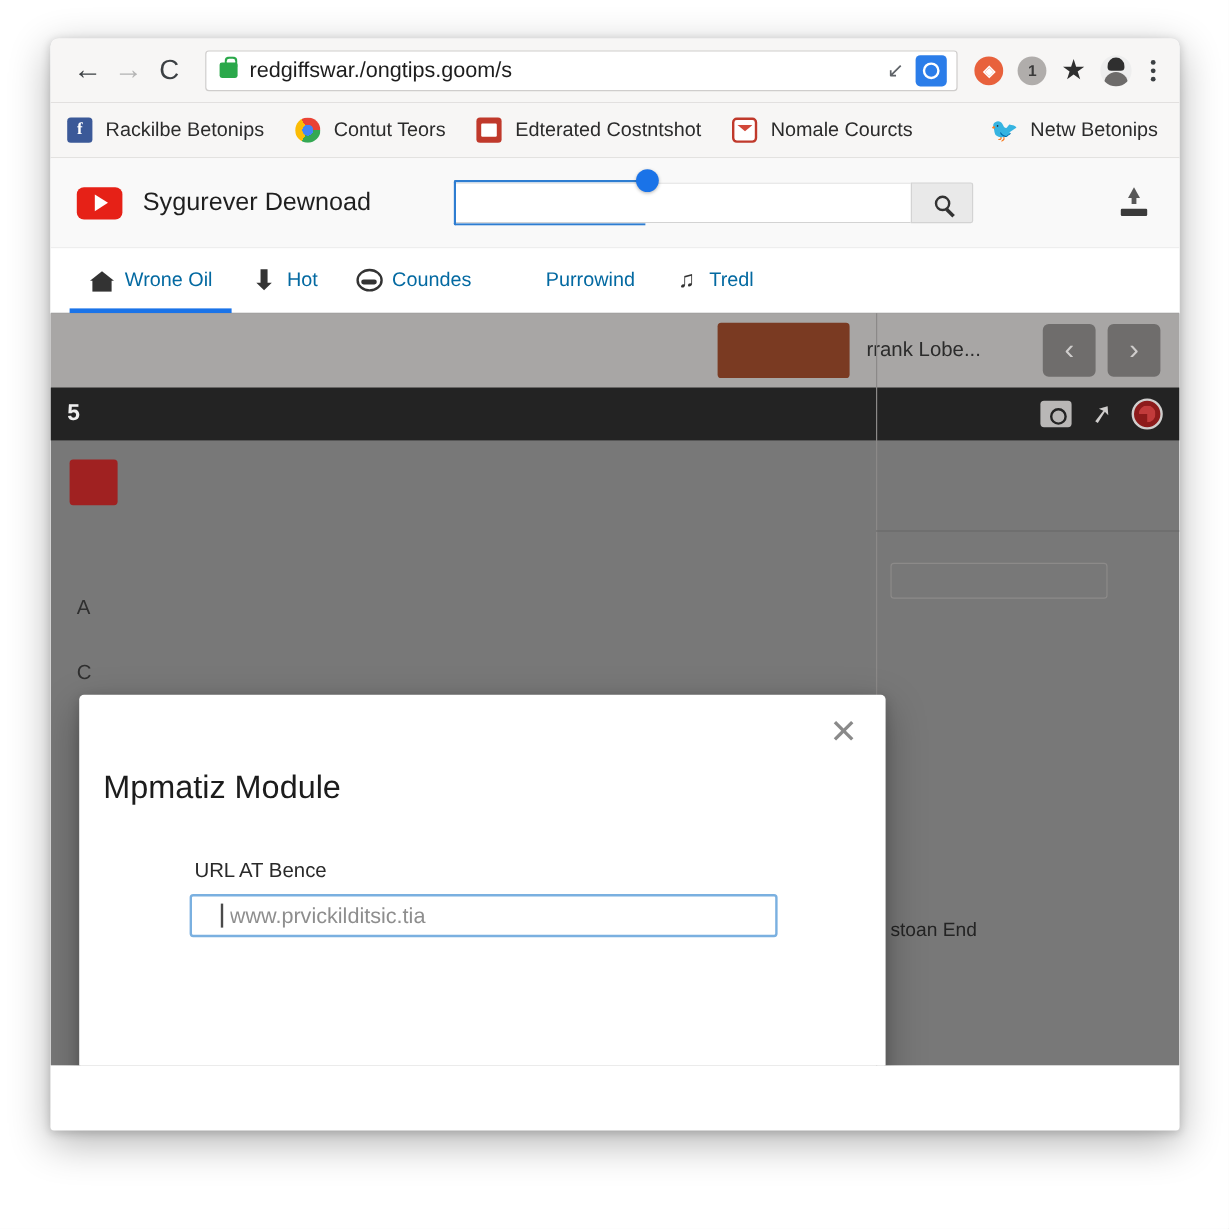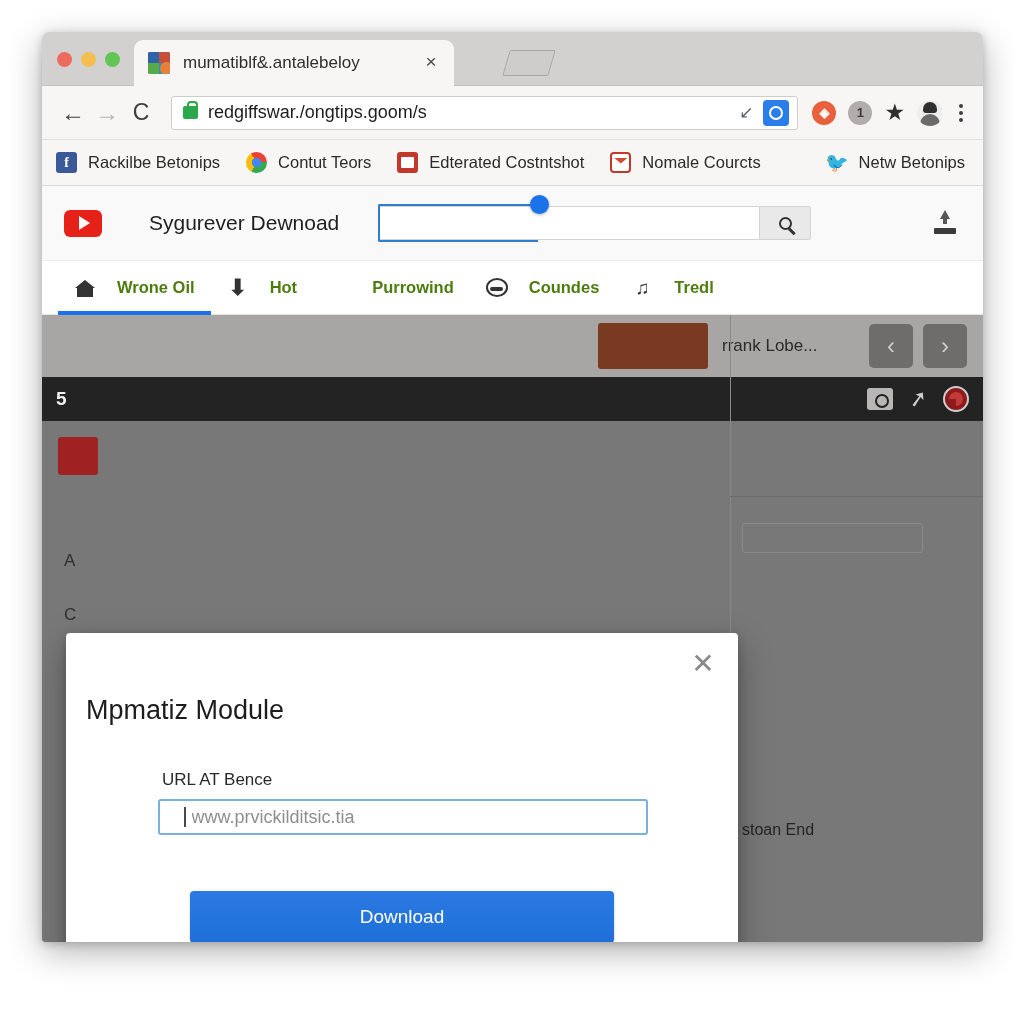--- a/index.html
+++ b/index.html
@@ -226,21 +226,20 @@
   
   .page { position: relative; height: 756px; background:#ffffff; overflow:hidden; }
 
   .yt-header {
     height: 75px;
     background:#f9f9f9;
     display:flex; align-items:center;
     padding: 0 22px 0 22px;
     border-bottom:1px solid #ececec;
     position: relative;
-    gap: 30px;
   }
   .yt-logo { width:38px; height:27px; background:#e62117; border-radius:6px;
              display:flex; align-items:center; justify-content:center; flex:0 0 38px; }
   .yt-logo:after { content:""; width:0;height:0;
     border-left:11px solid #fff; border-top:7px solid transparent; border-bottom:7px solid transparent;
     margin-left:3px; }
   .yt-brand { font-size: 21px; color:#1f1f1f; margin-left:17px; white-space:nowrap; }
 
   .searchwrap { position:absolute; left:336px; top:20px; display:flex; }
   .searchbox {
@@ -287,21 +286,21 @@
   .yt-tabs {
     height: 54px;
     background:#ffffff;
     display:flex; align-items:center;
     padding: 0 10px 0 16px;
     border-bottom:1px solid #e4e4e4;
     position:relative;
   }
   .yt-tab { display:flex; align-items:center; height:54px; padding:0 16px; cursor:pointer;
             white-space:nowrap; position:relative; }
-  .yt-tab .lbl { font-size:16.5px; color:#4d7c0f; margin-left:21px;font-weight:bold; }
+  .yt-tab .lbl { font-size:16.5px; color:#0369a1; margin-left:8px; }
   .yt-tab.active:after {
     content:""; position:absolute; left:0; right:0; bottom:0; height:4px; background:#1a73e8;
   }
   .ti { width:22px;height:22px;flex:0 0 22px;position:relative;
         display:flex;align-items:center;justify-content:center;font-size:17px;color:#333; }
   .ti.home:before{content:"";position:absolute;left:1px;top:3px;width:0;height:0;
     border-left:10px solid transparent;border-right:10px solid transparent;border-bottom:8px solid #333;}
   .ti.home:after{content:"";position:absolute;left:3px;top:10px;width:16px;height:10px;
     background:#333;}
   .ti.arrowdn{font-size:22px;font-weight:bold;}
@@ -406,40 +405,20 @@
     box-shadow:0 1px 3px rgba(0,0,0,0.20);
   }
 </style>
 </head>
 <body>
 
 <div id="root">
 
   <div class="browser-window">
 
-    <div class="tabstrip">
-      <div class="traffic-lights">
-        <span class="light red"></span>
-        <span class="light yellow"></span>
-        <span class="light green"></span>
-      </div>
-
-      <div class="tab">
-        <span class="tab-favicon">
-          <i></i>
-            <i></i>
-            <i></i>
-            <i></i>
-        </span>
-        <span class="tab-title">mumatiblf&amp;.antalebeloy</span>
-        <span class="tab-close">×</span>
-      </div>
-
-      <div class="tab-new"></div>
-    </div>
 
     <div class="toolbar">
       <span class="nav-btn">←</span>
       <span class="nav-btn dim">→</span>
       <span class="nav-btn reload">C</span>
 
       <div class="omnibox">
         <span class="lock"></span>
         <span class="omnibox-url">redgiffswar./ongtips.goom/s</span>
         <span class="omni-icon">↙</span>
@@ -509,33 +488,33 @@
       <div class="yt-tabs">
         <div class="yt-tab active">
           <span class="ti home"></span>
           <span class="lbl">Wrone Oil</span>
         </div>
         <div class="yt-tab">
           <span class="ti arrowdn">⬇</span>
           <span class="lbl">Hot</span>
         </div>
         <div class="yt-tab">
+          <span class="ti globe"></span>
+          <span class="lbl">Coundes</span>
+        </div>
+        <div class="yt-tab">
           <span class="ti grid">
               <i></i>
               <i></i>
               <i></i>
               <i></i>
             </span>
           <span class="lbl">Purrowind</span>
         </div>
         <div class="yt-tab">
-          <span class="ti globe"></span>
-          <span class="lbl">Coundes</span>
-        </div>
-        <div class="yt-tab">
           <span class="ti music">♫</span>
           <span class="lbl">Tredl</span>
         </div>
       </div>
 
       <div class="body-grey">
 
         <div class="bg-text-d">n</div>
 
         <div class="row-top">
@@ -567,21 +546,20 @@
           <span class="modal-close">✕</span>
           <div class="modal-title">Mpmatiz Module</div>
 
           <div class="field-label">URL AT Bence</div>
 
           <div class="url-input" title="www.prvickilditsic.tia">
             <span class="caret"></span>
             <span class="url-ph">www.prvickilditsic.tia</span>
           </div>
 
-          <button class="dl-btn">Download</button>
 
         </div>
 
       </div>
     </div>
 
   </div>
 </div>
 
 </body></html>

